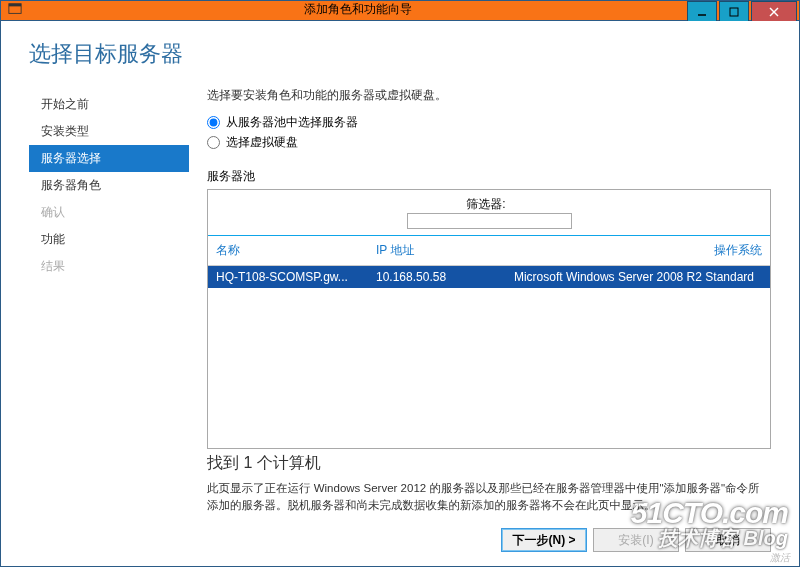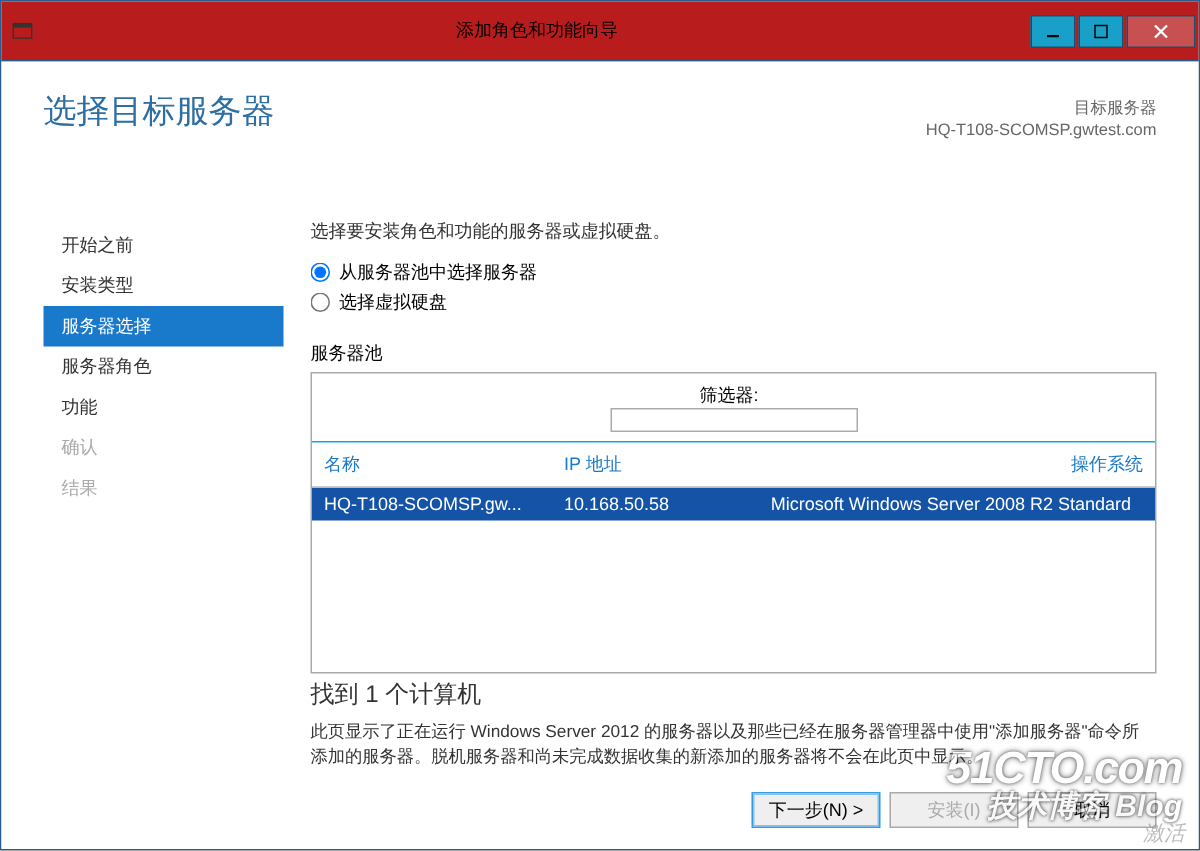--- a/index.html
+++ b/index.html
@@ -14,25 +14,25 @@
     }
     .window {
       width: 800px;
       height: 567px;
       background: #fff;
       border: 1px solid #2b5b87;
       display: flex;
       flex-direction: column;
     }
     .titlebar {
-      height: 40px;
-      background: #b91c1c;
+      height: 20px;
+      background: #f97316;
       border-bottom: 1px solid #2b5b87;
       display: flex;
-      align-items: center;
+      align-items: flex-start;
       color: #000;
     }
     .titlebar-icon {
       width: 16px;
       height: 16px;
       margin: 0 6px;
       display: flex;
       align-items: center;
       justify-content: center;
     }
@@ -78,21 +78,20 @@
       text-align: right;
       font-size: 11px;
       color: #666;
       line-height: 1.4;
       margin-top: 6px;
     }
     .body-row {
       display: flex;
       flex: 1;
       min-height: 0;
-      margin-top: 32px;
     }
     .sidebar {
       width: 160px;
       padding-top: 4px;
     }
     .step {
       padding: 5px 12px;
       font-size: 12px;
       color: #333;
       cursor: pointer;
@@ -197,35 +196,35 @@
       min-width: 86px;
       height: 24px;
       padding: 0 10px;
       font-size: 12px;
       background: #efefef;
       border: 1px solid #aaa;
       display: inline-flex;
       align-items: center;
       justify-content: center;
     }
-    .btn.highlight { border: 1px solid #3c9be0; box-shadow: 0 0 0 1px #7fc5f0 inset; }
+    .btn.highlight { border: 1px solid #3c9be0; box-shadow: 0 0 0 1px #7fc5f0 inset; font-weight: bold; }
     .btn.disabled { color: #aaa; }
     .watermark {
       position: absolute;
       right: 12px;
       bottom: 18px;
       text-align: right;
       pointer-events: none;
       opacity: 0.56;
       line-height: 1.05;
       font-style: italic;
     }
     .watermark .w1 { font-size: 30px; font-weight: bold; color: #fff; text-shadow: 0 0 4px #000, 0 0 2px #000; letter-spacing: -1px; }
     .watermark .w2 { font-size: 20px; font-weight: bold; color: #fff; text-shadow: 0 0 3px #000, 0 0 2px #000; }
-    .watermark .w3 { font-size: 14px; color: #888; position: absolute; right: -2px; bottom: -14px; }
+    .watermark .w3 { font-size: 10px; color: #888; position: absolute; right: -2px; bottom: -14px; }
   </style>
 </head>
 <body>
 
 <div class="window">
   <div class="titlebar">
     <span class="titlebar-icon">
       <svg viewBox="0 0 16 16">
           <rect x="1" y="2" width="14" height="11" fill="none" stroke="#333" stroke-width="1"></rect>
           <rect x="1" y="2" width="14" height="3" fill="#333"></rect>
@@ -248,34 +247,30 @@
             <line x1="1" y1="1" x2="9" y2="9" stroke="#fff" stroke-width="1.5"></line>
             <line x1="9" y1="1" x2="1" y2="9" stroke="#fff" stroke-width="1.5"></line>
           </svg>
         </div>
     </div>
   </div>
 
   <div class="content">
     <div class="header-row">
       <div class="page-title">选择目标服务器</div>
-      <div class="target-info">
-        <div>目标服务器</div>
-        <div>HQ-T108-SCOMSP.gwtest.com</div>
-      </div>
     </div>
 
     <div class="body-row">
       <div class="sidebar">
         <div class="step">开始之前</div>
         <div class="step">安装类型</div>
         <div class="step active">服务器选择</div>
         <div class="step">服务器角色</div>
+        <div class="step disabled">确认</div>
         <div class="step">功能</div>
-        <div class="step disabled">确认</div>
         <div class="step disabled">结果</div>
       </div>
 
       <div class="main">
         <div class="instruction">选择要安装角色和功能的服务器或虚拟硬盘。</div>
 
         <div class="radio-group">
           <label class="radio-row">
             <input type="radio" name="dest" checked="" style="">
             <span>从服务器池中选择服务器</span>

